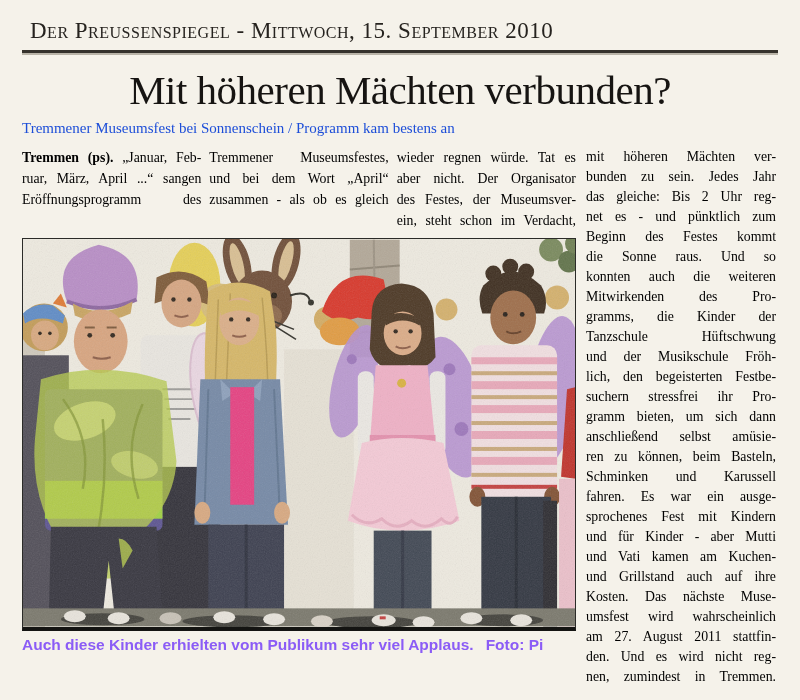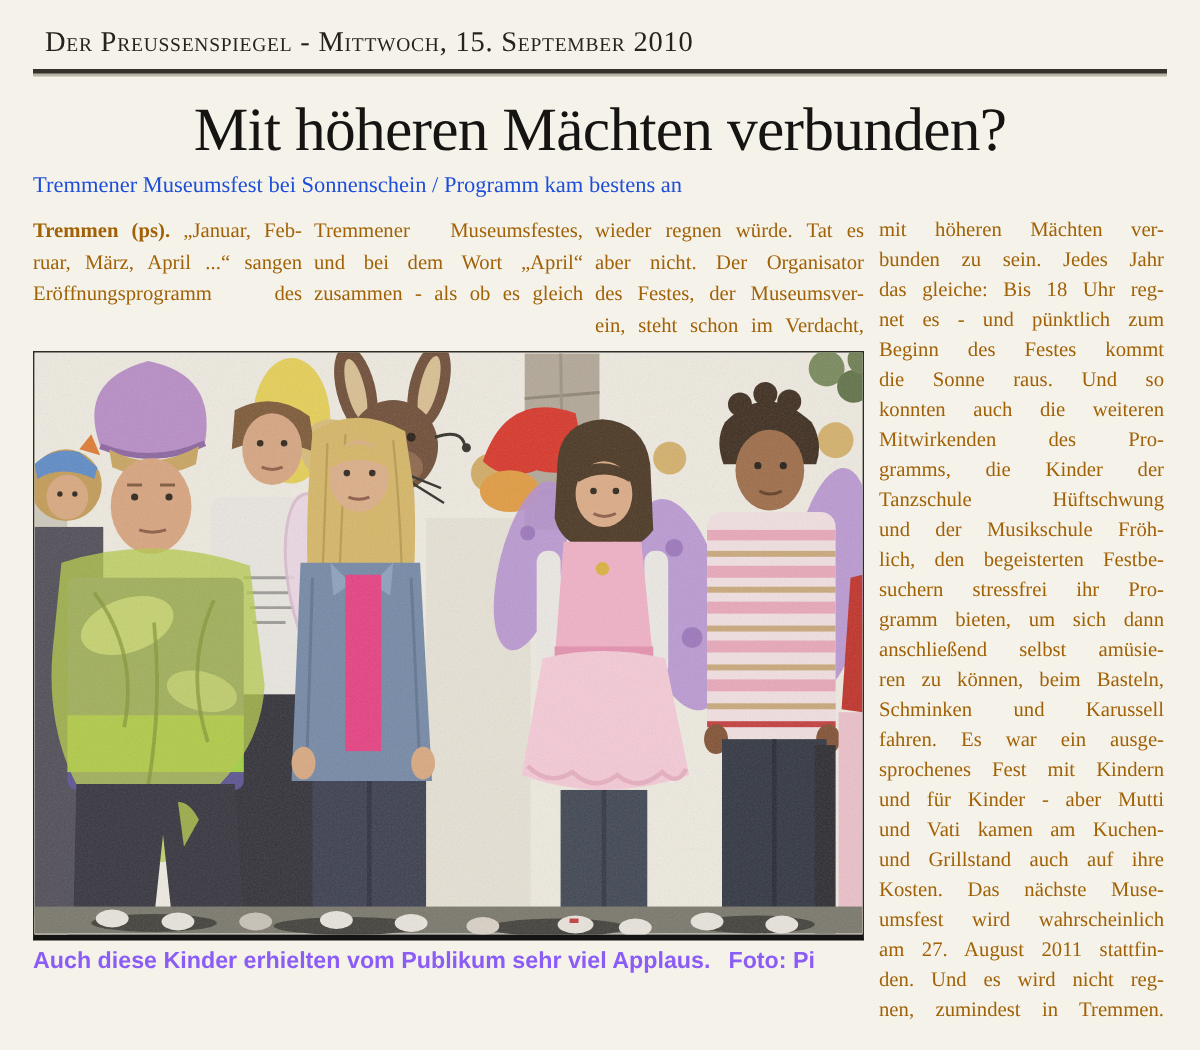--- a/index.html
+++ b/index.html
@@ -6,21 +6,21 @@
   body{
     width:800px;height:700px;overflow:hidden;
     background:#f5f2ea;
     font-family:"Liberation Serif", serif;
     color:#1c1a17;
   }
   .page{width:800px;height:700px;box-sizing:border-box;padding:14px 22px 0 22px;position:relative;}
   
   .masthead{
     font-variant:small-caps;
-    font-size:19px;letter-spacing:.5px;
+    font-size:23px;letter-spacing:.5px;
     color:#26231f;padding:4px 8px 6px 8px;
   }
   .rule{height:3px;background:#35322c;box-shadow:0 2px 0 #b9b4a8;margin:0 0 6px 0;}
   
   .headline{
     text-align:center;font-size:41px;line-height:1.15;
     font-weight:400;color:#161412;margin:14px 0 6px 0;
     letter-spacing:-.5px;
   }
   .subheadline{
@@ -30,21 +30,21 @@
   
   .content{display:flex;gap:10px;}
   .left-block{flex:0 0 554px;display:flex;flex-direction:column;}
   .top-cols{display:flex;gap:8px;margin-bottom:7px;}
   .col{flex:1 1 0;font-size:13.8px;line-height:21px;}
   .col4{flex:0 0 190px;font-size:13.8px;line-height:20px;}
   .line{
     white-space:nowrap;
     text-align:justify;text-align-last:justify;
     -moz-text-align-last:justify;
-    color:#a16207;
+    color:#000000;
   }
   .line b{font-weight:700;}
   
   .photo-figure{
     border:1px solid #2b2b28;border-bottom:4px solid #141412;
     background:#efece3;line-height:0;
   }
   .photo-figure svg{display:block;}
   .caption-row{
     display:flex;justify-content:flex-start;align-items:baseline;
@@ -299,21 +299,21 @@
 
       <div class="caption-row">
         <span>Auch diese Kinder erhielten vom Publikum sehr viel Applaus.</span>
         <span class="credit">Foto: Pi</span>
       </div>
     </div>
 
     <div class="col4">
         <div class="line">mit höheren Mächten ver-</div>
         <div class="line">bunden zu sein. Jedes Jahr</div>
-        <div class="line">das gleiche: Bis 18 Uhr reg-</div>
+        <div class="line">das gleiche: Bis 2 Uhr reg-</div>
         <div class="line">net es - und pünktlich zum</div>
         <div class="line">Beginn des Festes kommt</div>
         <div class="line">die Sonne raus. Und so</div>
         <div class="line">konnten auch die weiteren</div>
         <div class="line">Mitwirkenden des Pro-</div>
         <div class="line">gramms, die Kinder der</div>
         <div class="line">Tanzschule Hüftschwung</div>
         <div class="line">und der Musikschule Fröh-</div>
         <div class="line">lich, den begeisterten Festbe-</div>
         <div class="line">suchern stressfrei ihr Pro-</div>

